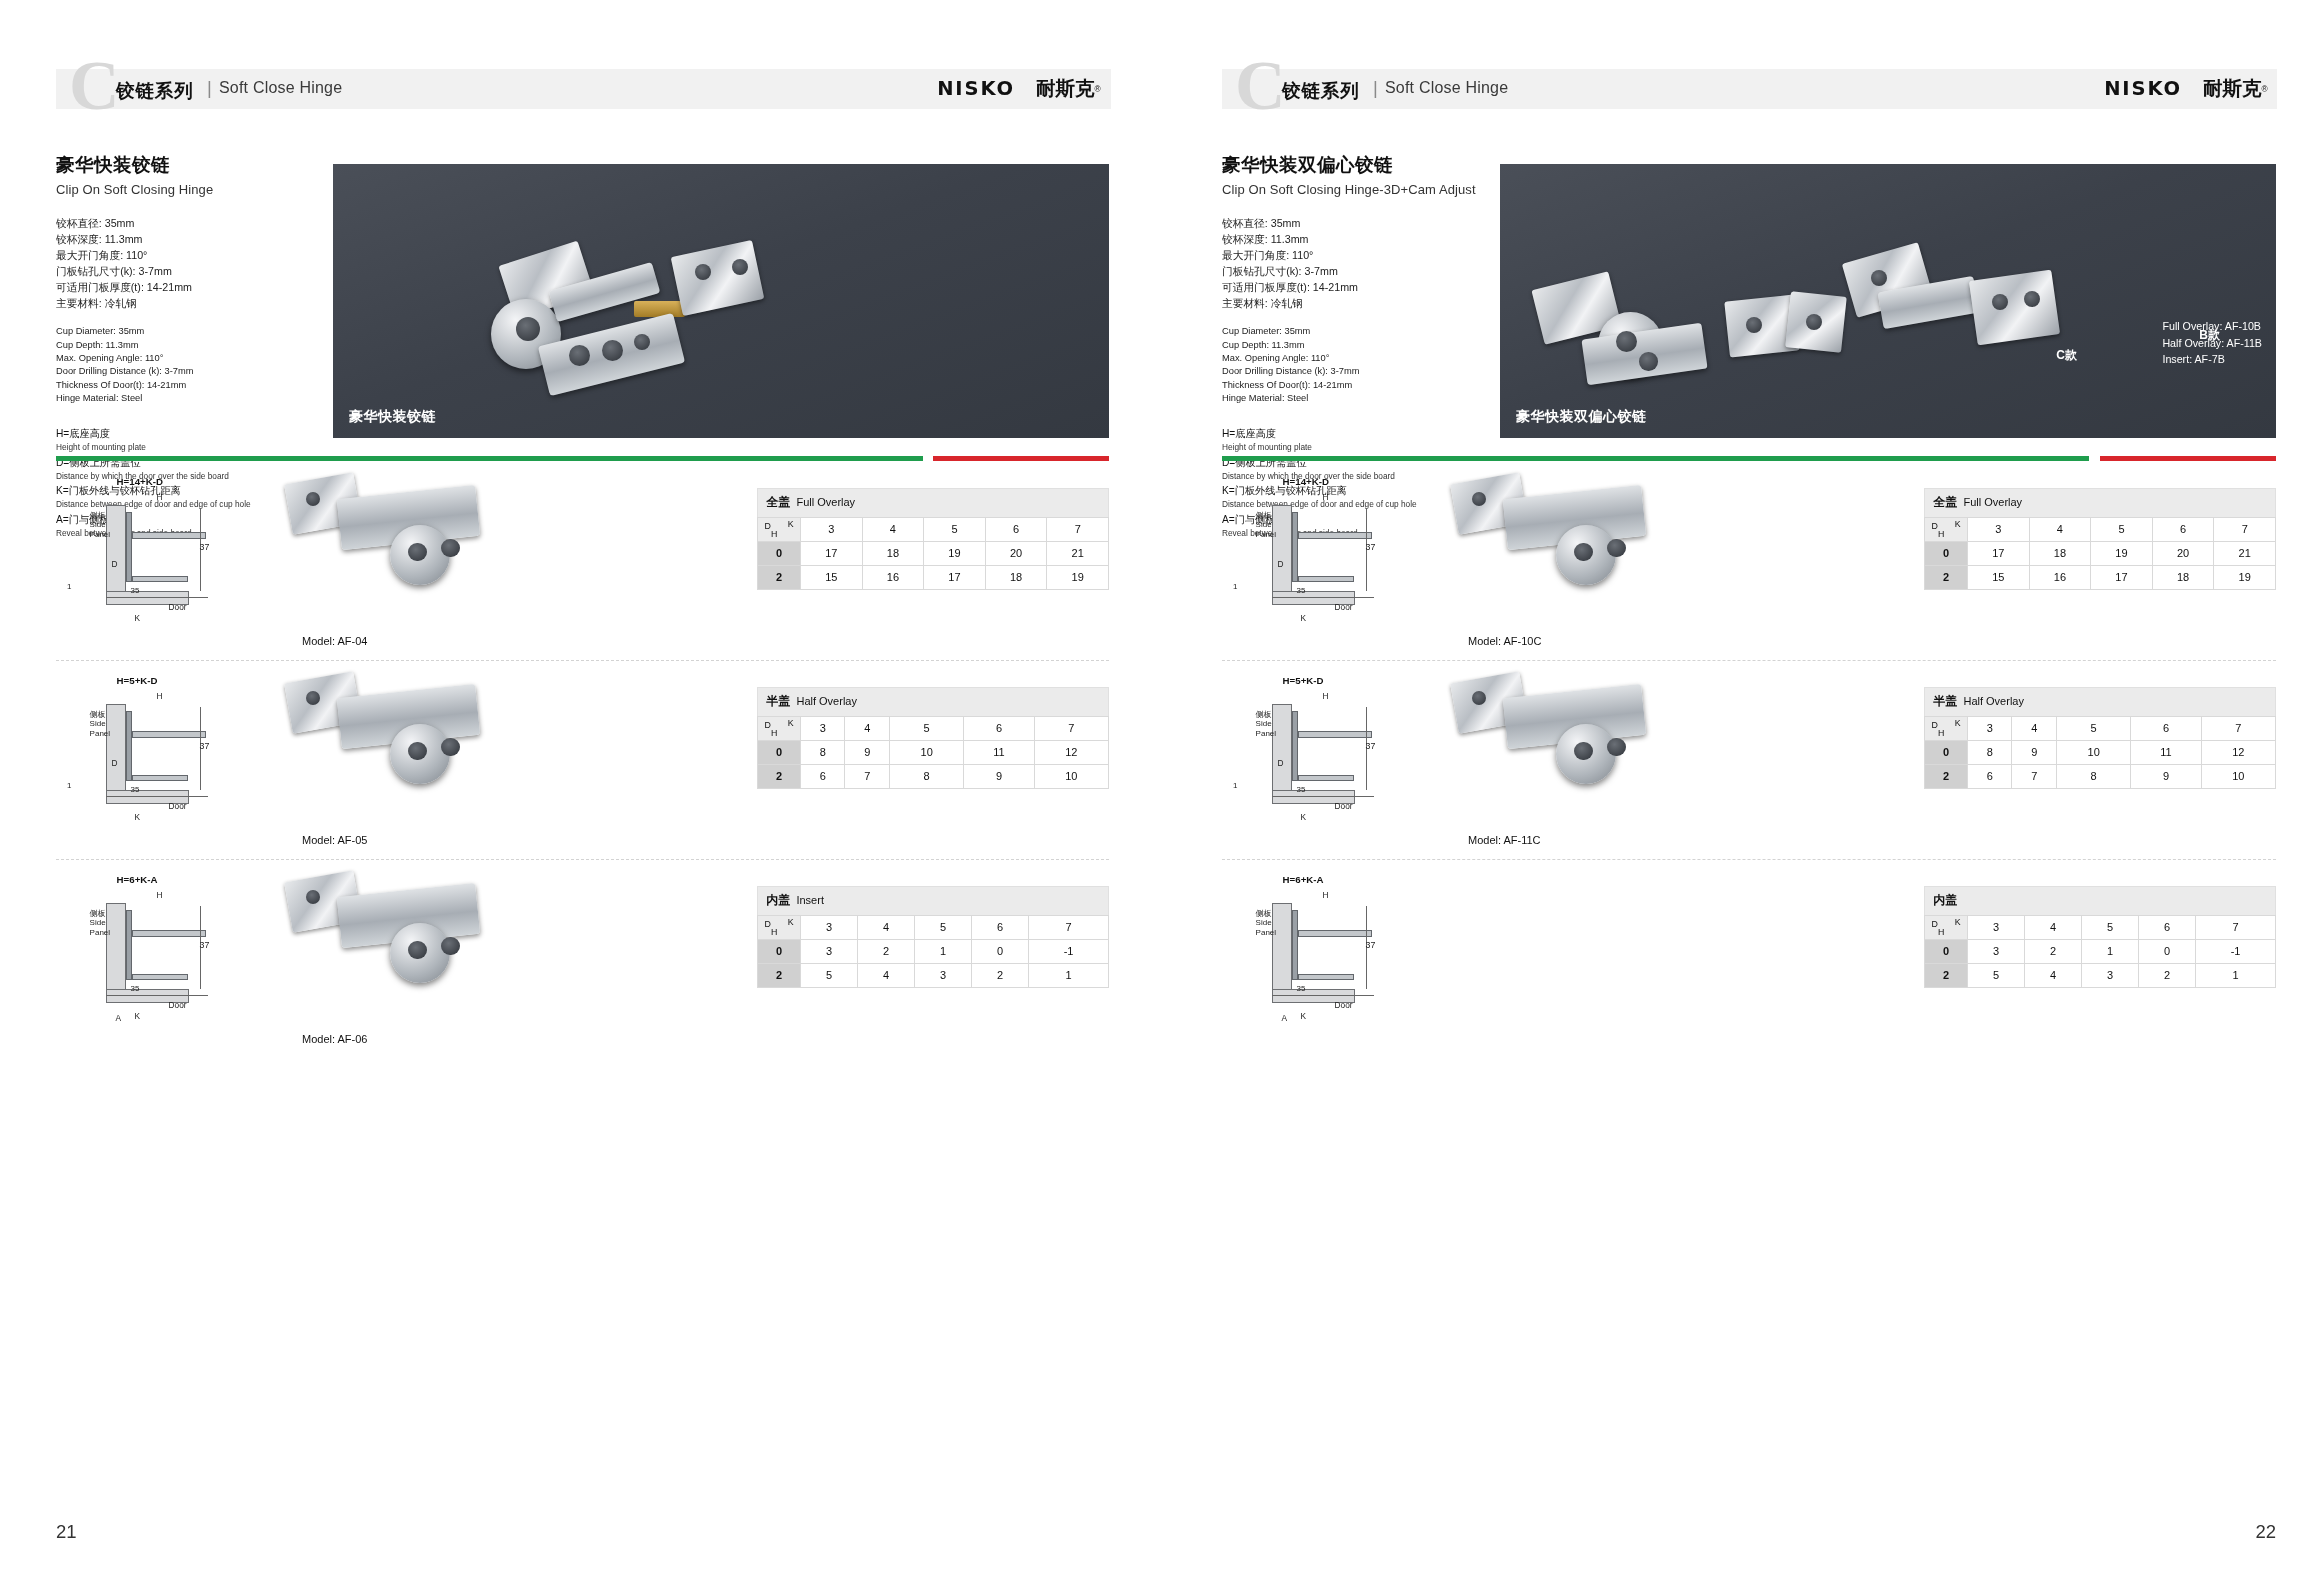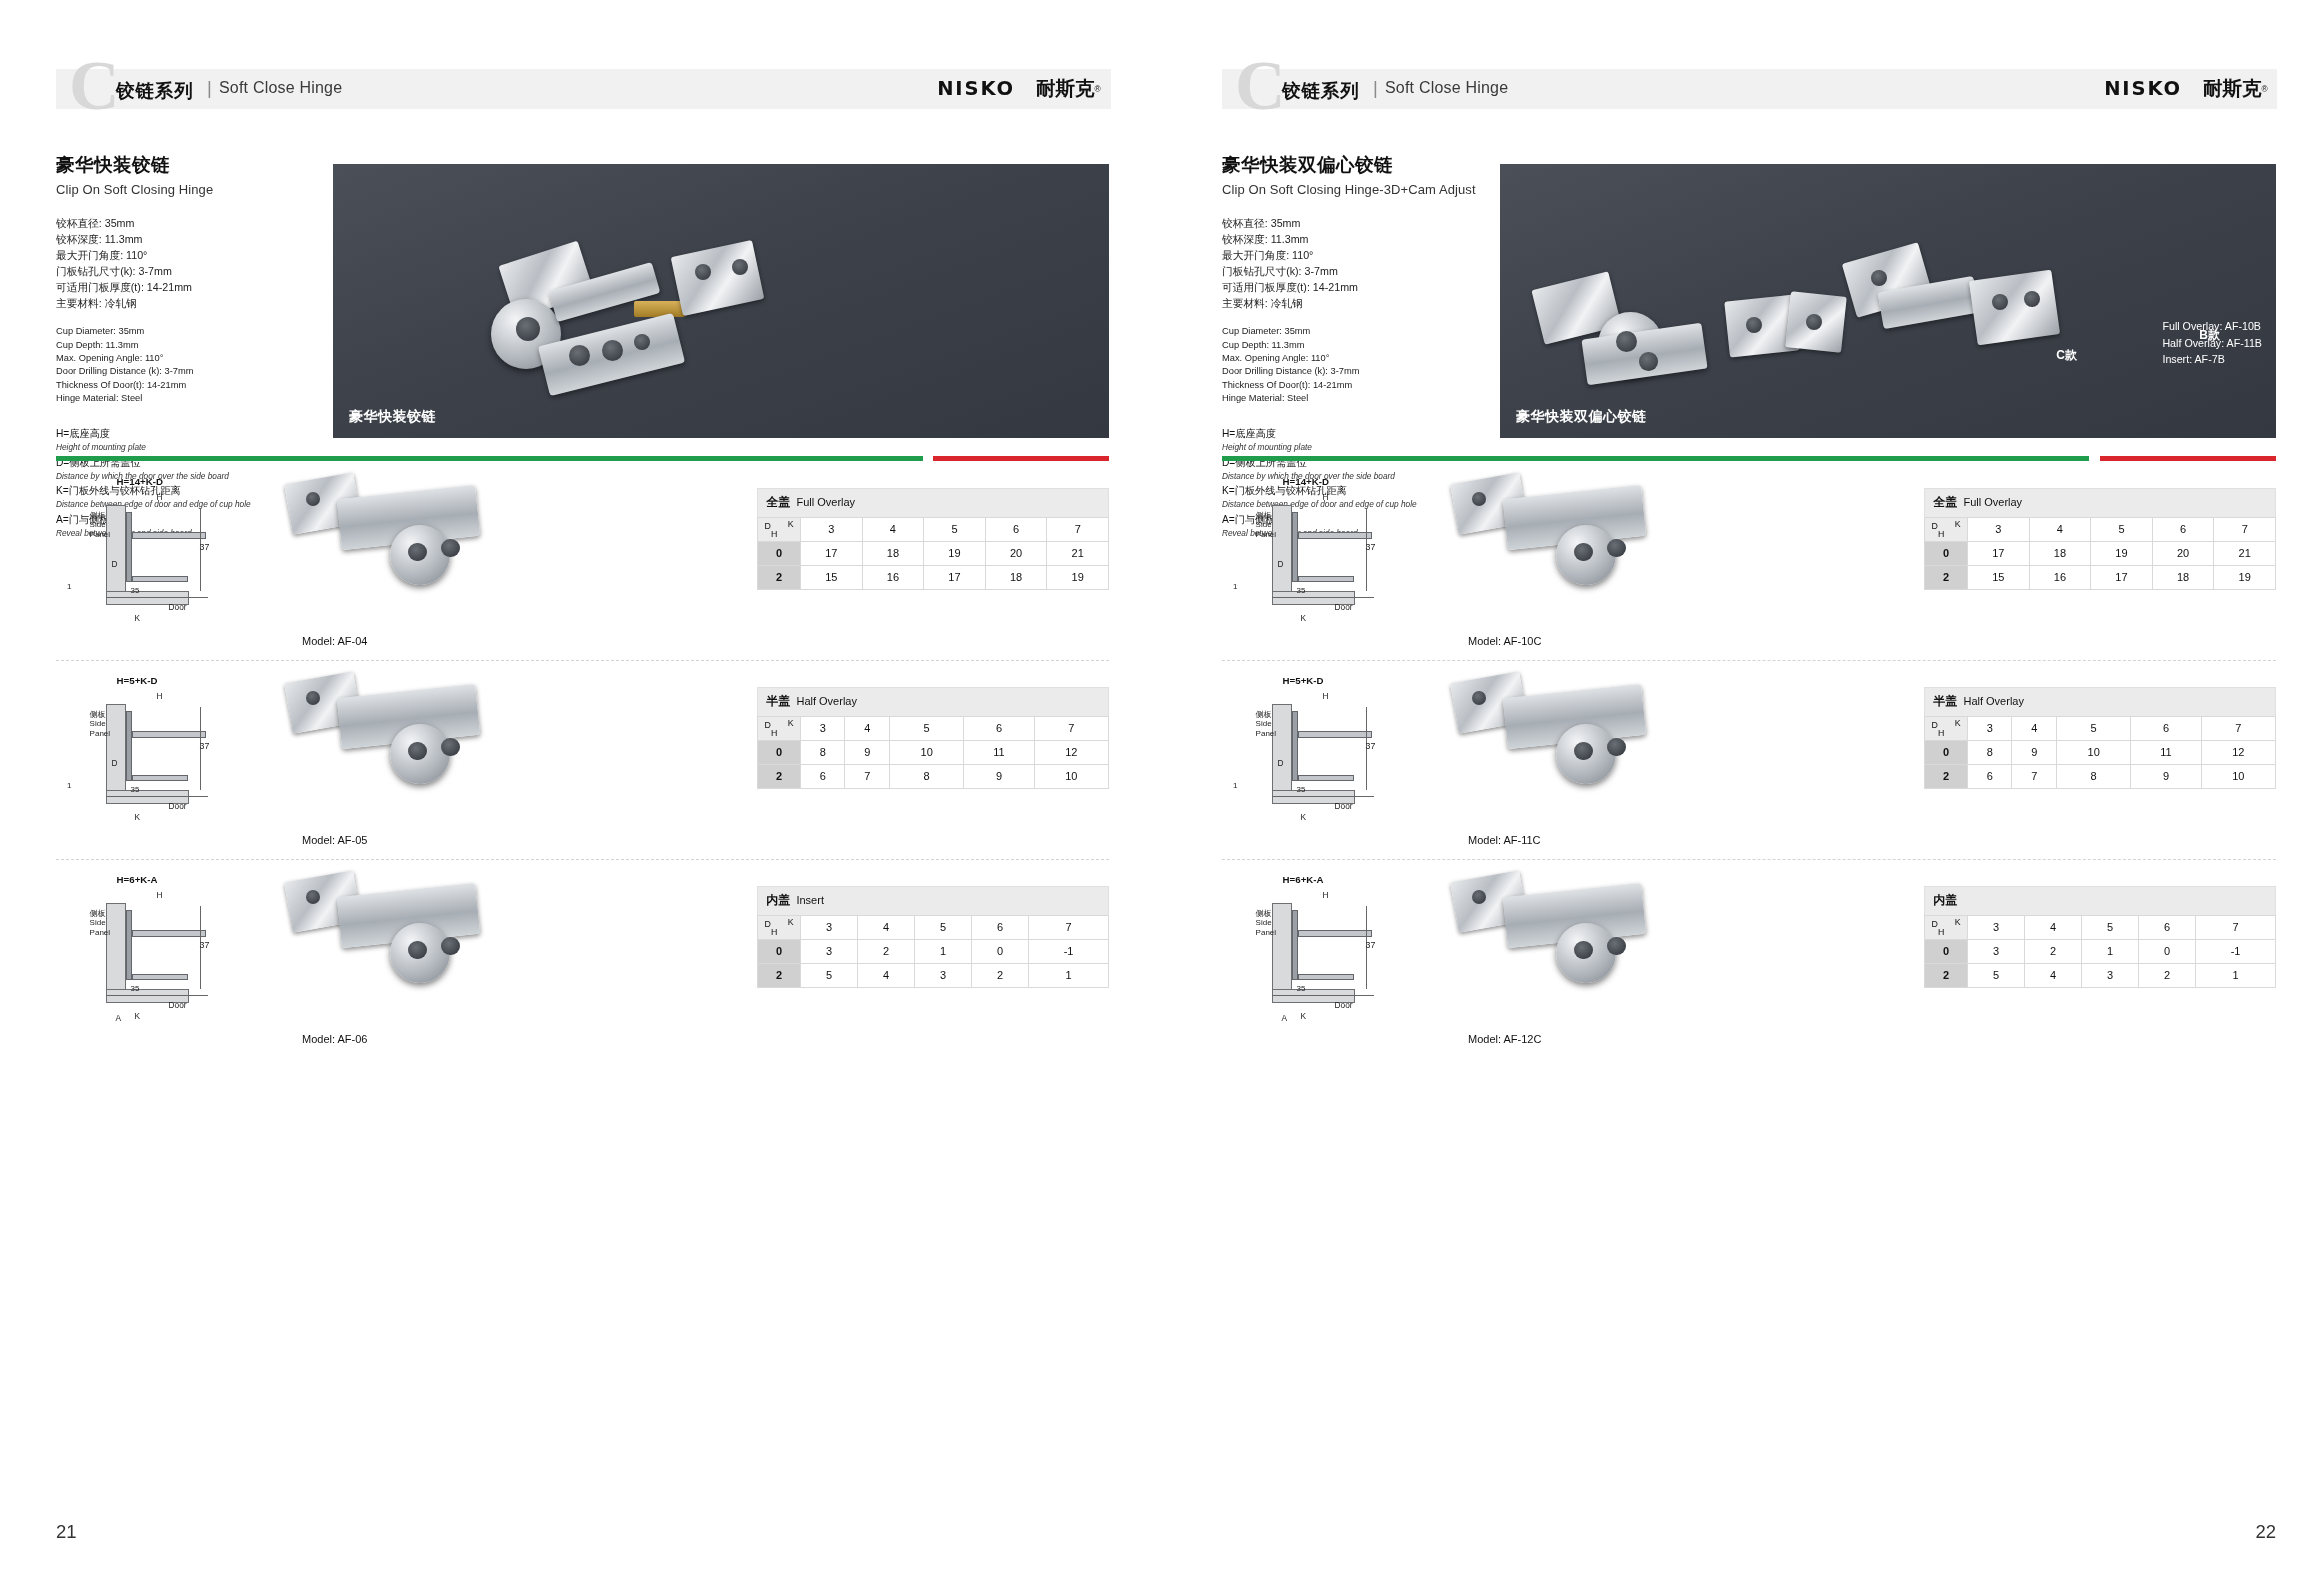--- a/index.html
+++ b/index.html
@@ -49,21 +49,21 @@
   
   .top { position: relative; margin: 13px 56px 0 56px; height: 288px; }
   .prod-title-cn { font-size: 18.5px; font-weight: bold; color:#111; letter-spacing:0.5px; }
   .prod-title-en { font-size: 13px; color:#333; margin-top: 4.6px; letter-spacing:0.1px; }
 
   .spec-cn { margin-top: 18.5px; font-size: 10.7px; line-height: 16px; color:#222; }
   .spec-en { margin-top: 14px; font-size: 9.3px; line-height: 13.4px; color:#222; }
 
   .legend { margin-top: 21.3px; }
   .legend .l-cn { font-size: 10.2px; color:#111; line-height: 14px; }
-  .legend .l-en { font-size: 8.3px; color:#333; line-height: 12px; margin-bottom: 2.8px; font-style: italic; }
+  .legend .l-en { font-size: 8.3px; color:#333; line-height: 12px; margin-bottom: 2.8px; }
 
   .photo {
     position: absolute; right: 0; top: 12px; width: 776px; height: 274px;
     background: linear-gradient(160deg,#4a4f58 0%, #3c414a 45%, #343941 100%);
     overflow: hidden;
   }
   .photo .caption {
     position: absolute; left: 16px; bottom: 12px;
     font-size: 14px; color: #ffffff; font-weight: bold; letter-spacing: 0.5px;
   }
@@ -705,31 +705,20 @@
             <span>Panel</span>
           </div>
           <div class="d-door">Door</div>
           <div class="d-37">37</div>
           <div class="d-35">35</div>
           <div class="d-A">A</div>
           <div class="d-K">K</div>
           <div class="d-H">H</div>
         </div>
 
-        <div class="rowphoto">
-          <div class="hg" style="left:0; top:0; width:241px; height:139px;">
-            <div class="plate" style="left:14px; top:9.3px; width:70px; height:51px; transform:rotate(-10deg);"></div>
-            <div class="arm" style="left:65px; top:23px; width:139px; height:51px; transform:rotate(-6deg);"></div>
-            <div class="cup" style="left:116px; top:56px; width:60px; height:60px;"></div>
-            <div class="hole" style="left:32px; top:23px; width:14px; height:14px;"></div>
-            <div class="hole" style="left:134px; top:74px; width:18.5px; height:18.5px;"></div>
-            <div class="hole" style="left:167px; top:70px; width:18.5px; height:18.5px;"></div>
-          </div>
-          <div class="model">Model: AF-12C</div>
-        </div>
 
         <div class="tbl">
           <div class="tbl-head">
             <span>内盖</span>
             <span class="en"></span>
           </div>
           <table>
             <tbody>
                 <tr>
               <th class="corner">

